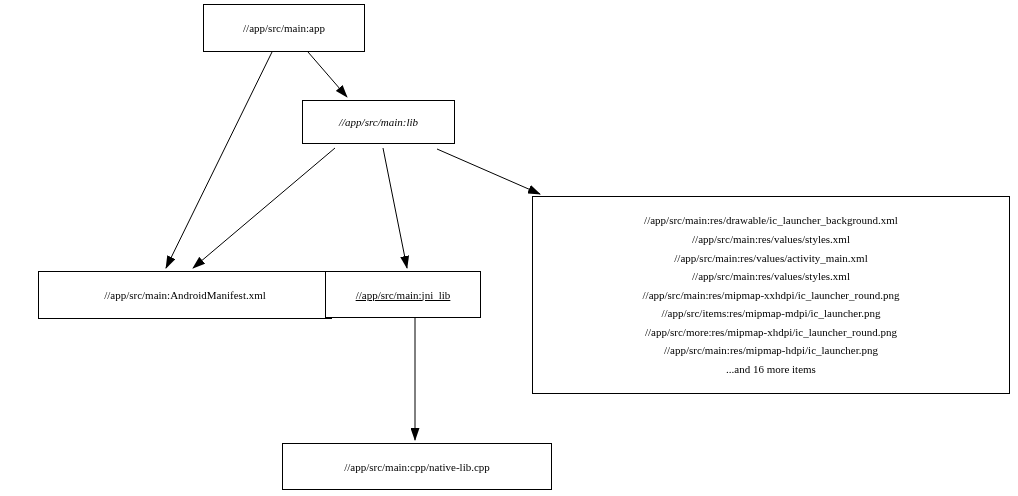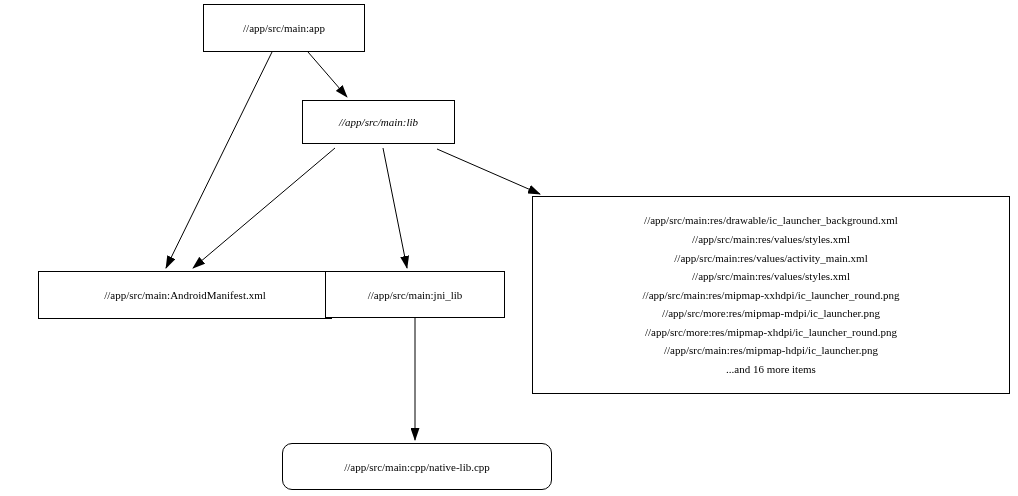--- a/index.html
+++ b/index.html
@@ -41,23 +41,23 @@
   }
   .node-multi {
     flex-direction: column;
     justify-content: center;
     line-height: 18.6px;
   }
   
   #node-app        { left: 203px; top: 4px;   width: 162px; height: 48px; }
   #node-lib        { left: 302px; top: 100px; width: 153px; height: 44px; font-style: italic; }
   #node-manifest   { left: 6px;   top: 271px; width: 294px; height: 48px; margin-left: 32px; }
-  #node-jni-lib    { left: 325px; top: 271px; width: 180px; height: 47px; }
+  #node-jni-lib    { left: 325px; top: 271px; width: 156px; height: 47px; text-decoration: underline; }
   #node-res        { left: 532px; top: 196px; width: 478px; height: 198px; }
-  #node-cpp        { left: 282px; top: 443px; width: 270px; height: 47px; border-radius: 10px; }
+  #node-cpp        { left: 282px; top: 443px; width: 270px; height: 47px; }
 </style>
 </head>
 <body>
 
 <div id="canvas">
 
   <svg id="edges" viewBox="0 0 1018 496">
     <defs>
       <marker id="arrow" markerWidth="13" markerHeight="9" refX="12" refY="4.5" orient="auto" markerUnits="userSpaceOnUse">
         <path d="M0,0 L13,4.5 L0,9 z" fill="#000000"></path>
@@ -86,21 +86,21 @@
   <div class="node" id="node-jni-lib">
     <span>//app/src/main:jni_lib</span>
   </div>
 
   <div class="node node-multi" id="node-res">
     <span>//app/src/main:res/drawable/ic_launcher_background.xml</span>
     <span>//app/src/main:res/values/styles.xml</span>
     <span>//app/src/main:res/values/activity_main.xml</span>
     <span>//app/src/main:res/values/styles.xml</span>
     <span>//app/src/main:res/mipmap-xxhdpi/ic_launcher_round.png</span>
-    <span>//app/src/more:res/mipmap-mdpi/ic_launcher.png</span>
+    <span>//app/src/items:res/mipmap-mdpi/ic_launcher.png</span>
     <span>//app/src/more:res/mipmap-xhdpi/ic_launcher_round.png</span>
     <span>//app/src/main:res/mipmap-hdpi/ic_launcher.png</span>
     <span>...and 16 more items</span>
   </div>
 
   <div class="node" id="node-cpp">
     <span>//app/src/main:cpp/native-lib.cpp</span>
   </div>
 
 </div>

